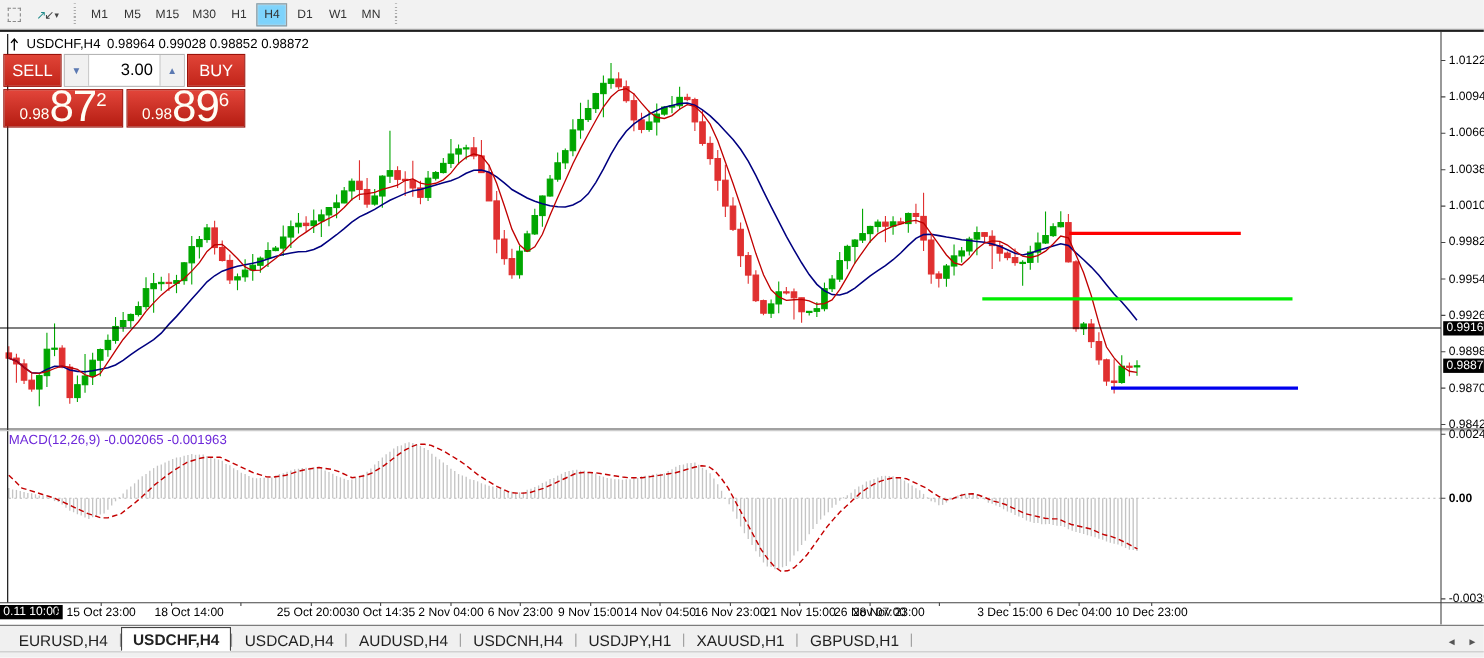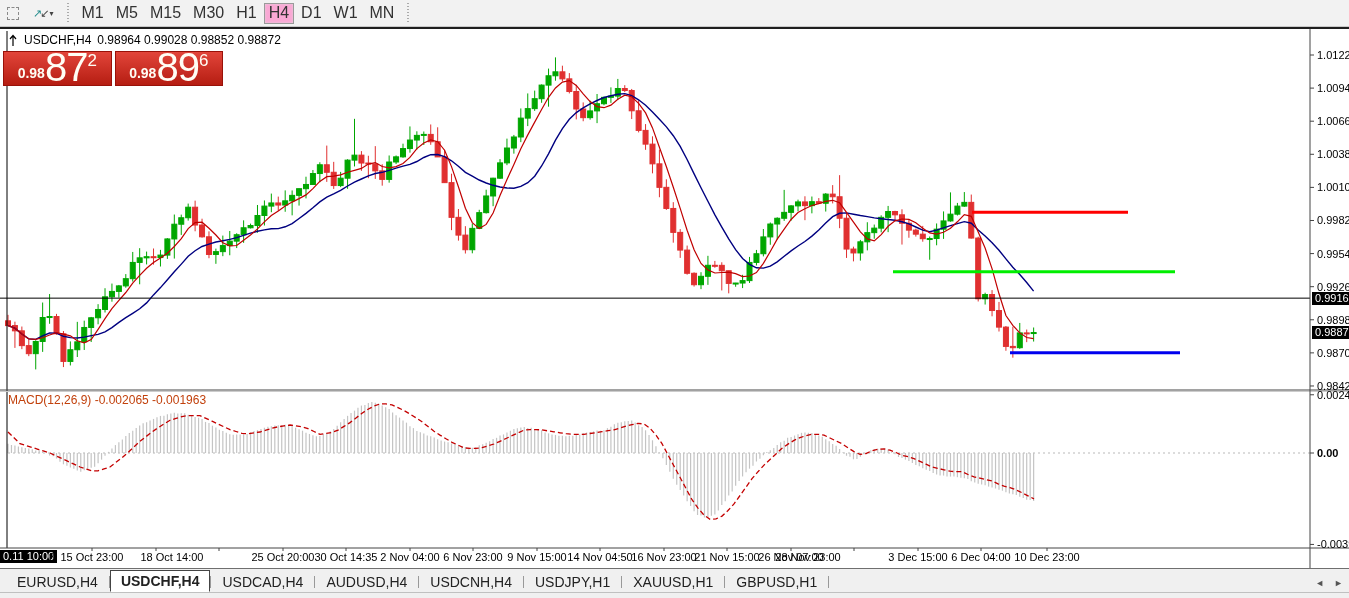--- a/index.html
+++ b/index.html
@@ -12,51 +12,51 @@
     border:1px solid transparent; display:flex; align-items:center; gap:2px; cursor:default; }
   .dashbox { display:inline-block; width:12px; height:13px; border:1px dashed #8a8a8a; }
   .arrows { font-size:11px; color:#1f8a8a; letter-spacing:-2px; }
   .arrows .dn { color:#444; }
   .caret { font-size:8px; color:#444; }
   .grip { width:7px; height:20px; margin:0 4px;
     background:repeating-linear-gradient(#aaa 0 1px, transparent 1px 3px);
     background-size:2px 100%; background-repeat:no-repeat; background-position:center; }
   .tf { height:21px; min-width:28px; padding:0 4px; margin:0 1px; background:transparent;
     border:1px solid transparent; font-family:"Liberation Sans",sans-serif;
-    font-size:16px; color:#333; }
-  .tf.active { background:#f9a8d4; border:1px solid #9a9a9a; box-shadow:0 0 2px #ddd inset; }
+    font-size:11px; color:#333; }
+  .tf.active { background:#7dd3fc; border:1px solid #9a9a9a; box-shadow:0 0 2px #ddd inset; }
   
   .chartwin { position:relative; width:1349px; height:541px; background:#fff;
     border-top:2px solid #1f1f1f; }
   #chart-svg { position:absolute; left:0; top:0; }
   .hdr { position:absolute; left:8px; top:4px; display:flex; align-items:center; gap:6px;
     font-size:12px; color:#000; }
   .lbl { position:absolute; font-size:11px; color:#000; white-space:nowrap; line-height:12px; }
   .plab { left:1317px; }
   .ptag { position:absolute; left:1312px; background:#000; color:#fff; font-size:11px;
     line-height:13px; padding:0 3px; white-space:nowrap; }
   .dlab { top:522px; transform:translateX(-50%); }
   .dtag { position:absolute; left:0; top:521px; background:#000; color:#fff; font-size:11px;
     line-height:13px; padding:0 3px; }
   .dpart { position:absolute; left:49px; top:522px; font-size:11px; }
-  .macdlab { position:absolute; left:8px; top:364px; font-size:12px; color:#c2410c; }
+  .macdlab { position:absolute; left:8px; top:364px; font-size:12px; color:#6d28d9; }
   
   .ocp { position:absolute; left:3px; top:20px; width:220px; }
   .ocp-row1 { display:flex; height:30px; gap:2px; }
   .btn-red { background:linear-gradient(#e04437,#c2251a); border:1px solid #991109;
     color:#fff; font-size:15px; flex:0 0 53px; }
   .stepper { flex:1; display:flex; border:1px solid #b5b5b5; background:#fff; }
   .step-btn { width:22px; background:#f1f1f1; border:0; color:#5b79b2; font-size:9px; }
   .step-btn.dn { border-right:1px solid #ccc; } .step-btn.up { border-left:1px solid #ccc; }
   .step-val { flex:1; text-align:right; font-size:15px; line-height:28px; padding-right:6px; color:#000; }
   .ocp-row2 { display:flex; gap:3px; margin-top:2px; }
   .pbox { flex:1; height:35px; background:linear-gradient(#e2453a,#b51d12);
     border:1px solid #991109; color:#fffef5; display:flex; align-items:flex-end;
     justify-content:center; padding-bottom:1px; }
-  .p-small { font-size:14px; font-weight:bold; line-height:22px; }
+  .p-small { font-size:14px; font-weight:normal; line-height:22px; }
   .p-big { font-size:40px; line-height:33px; letter-spacing:-1px; }
   .p-sup { font-size:17px; line-height:13px; align-self:flex-start; margin-top:2px; }
   
   .tabbar { position:relative; width:1349px; height:24px; background:#f0f0f0;
     border-top:1px solid #6f6f6f; display:flex; align-items:flex-end; padding-left:6px; }
   .tab { height:20px; line-height:19px; padding:0 10px; font-size:14px; color:#222;
     background:transparent; border:1px solid transparent; white-space:nowrap; }
   .tab.active { background:#fff; border:1px solid #444; border-bottom-color:#fff;
     font-weight:bold; height:22px; }
   .tsep { width:1px; height:12px; background:#999; margin-bottom:4px; }
@@ -732,20 +732,29 @@
 
   <div class="hdr">
     <svg width="10" height="13">
       <path d="M5 12 V2 M2 5 L5 1.5 L8 5" stroke="#000" fill="none" stroke-width="1.2"></path>
     </svg>
     <span>USDCHF,H4</span>
     <span>0.98964 0.99028 0.98852 0.98872</span>
   </div>
 
   <div class="ocp">
+    <div class="ocp-row1">
+      <button class="btn-red">SELL</button>
+      <div class="stepper">
+        <button class="step-btn dn"><span>▼</span></button>
+        <div class="step-val">3.00</div>
+        <button class="step-btn up"><span>▲</span></button>
+      </div>
+      <button class="btn-red">BUY</button>
+    </div>
     <div class="ocp-row2">
       <div class="pbox">
         <span class="p-small">0.98</span>
           <span class="p-big">87</span>
           <span class="p-sup">2</span>
       </div>
       <div class="pbox">
         <span class="p-small">0.98</span>
           <span class="p-big">89</span>
           <span class="p-sup">6</span>

